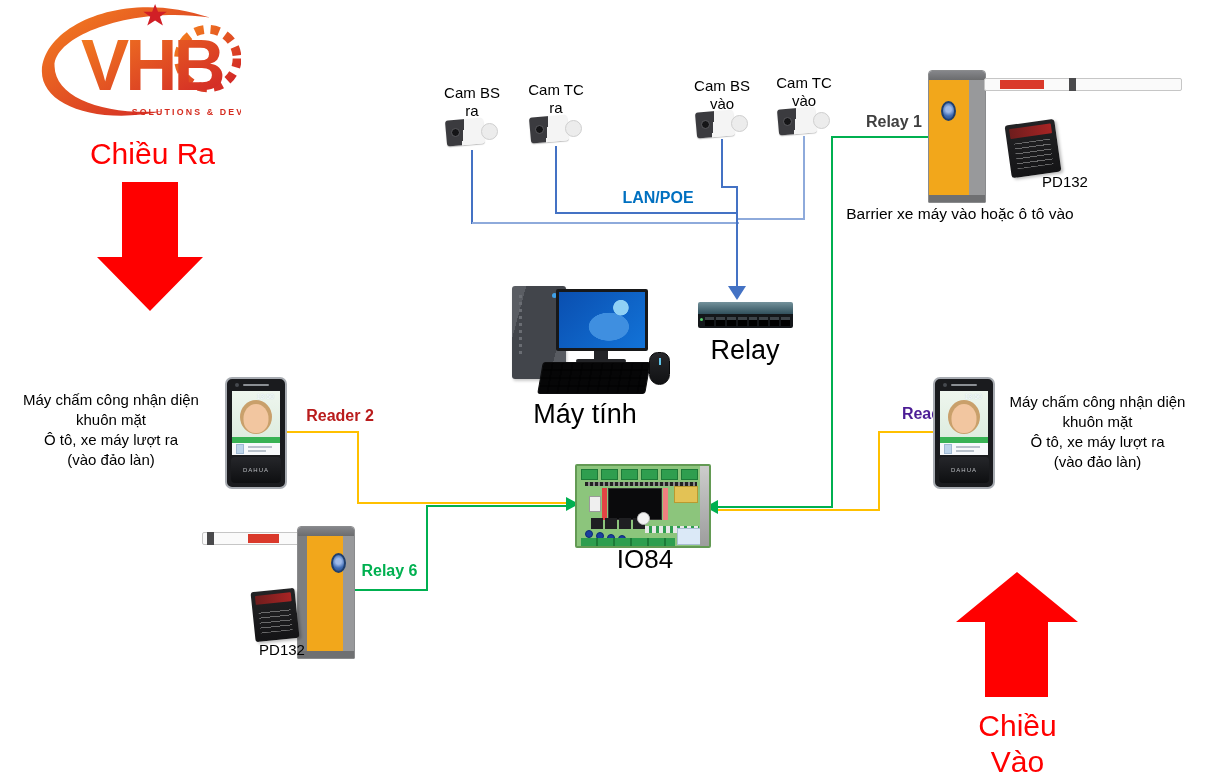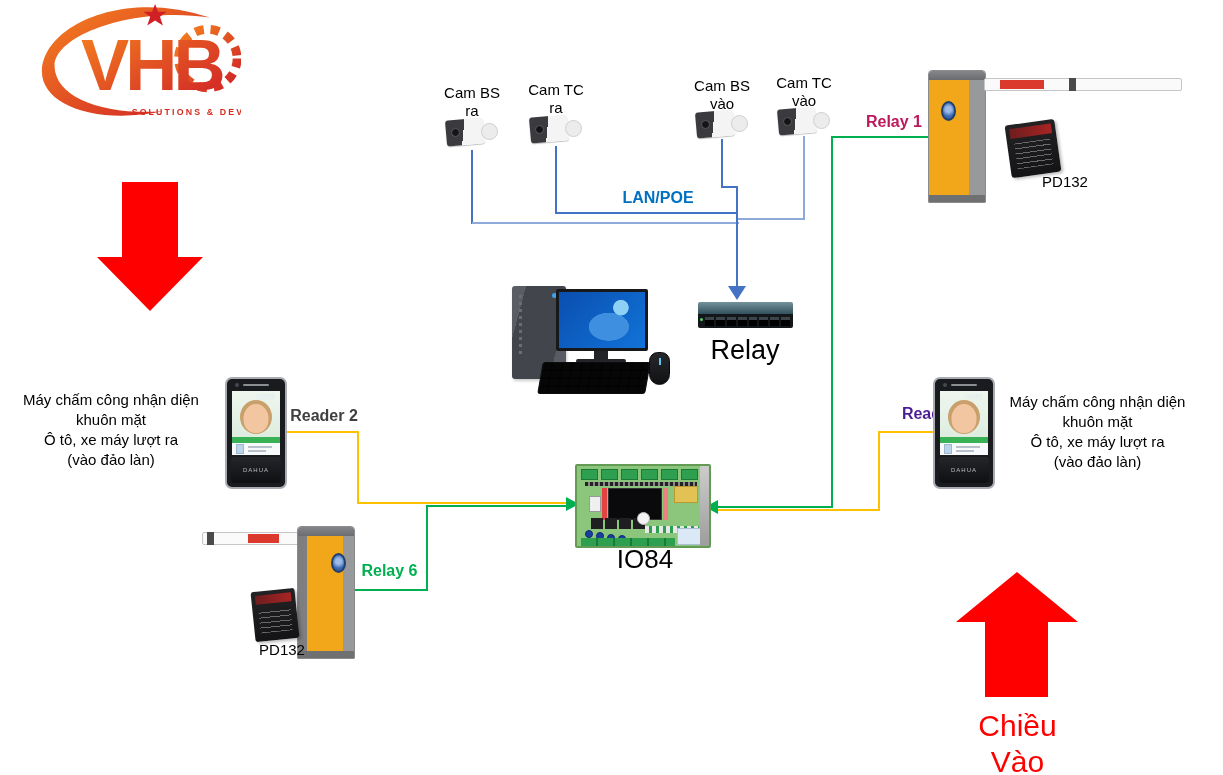--- a/index.html
+++ b/index.html
@@ -110,20 +110,21 @@
           <stop offset="1" stop-color="#cf2027"></stop>
       </linearGradient>
     </defs>
     <path d="M 178 16 C 90 -14, 8 24, 6 70 C 5 106, 62 126, 130 112 C 68 116, 20 98, 19 66 C 18 34, 100 4, 178 16 Z" fill="url(#lg)"></path>
     <circle cx="176" cy="58" r="30" fill="none" stroke="url(#lg)" stroke-width="9" stroke-dasharray="9 7"></circle>
     <text x="46" y="90" font-size="74" font-weight="bold" letter-spacing="-4" fill="url(#lg)">VHB</text>
     <polygon points="122,2 125,10 134,10 127,15 130,24 122,19 114,24 117,15 110,10 119,10" fill="#d11f26"></polygon>
     <text x="98" y="116" font-size="9" font-weight="bold" letter-spacing="2.2" fill="#d52b1e">SOLUTIONS &amp; DEVICE</text>
   </svg>
 
+  <div class="lbl red-lbl" style="left:80px;top:136px;width:145px">Chiều Ra</div>
   <svg class="abs" style="left:90px;top:180px" width="120" height="135" viewBox="0 0 120 135">
     <polygon points="32,2 88,2 88,77 113,77 60,131 7,77 32,77" fill="#FF0000"></polygon>
   </svg>
 
   <svg class="abs" style="left:950px;top:568px" width="135" height="132" viewBox="0 0 135 132">
     <polygon points="67,4 128,54 98,54 98,129 35,129 35,54 6,54" fill="#FF0000"></polygon>
   </svg>
   <div class="lbl red-lbl" style="left:950px;top:708px;width:135px">Chiều Vào</div>
 
   <div class="lbl small-lbl" style="left:432px;top:84px;width:80px">
@@ -169,32 +170,32 @@
   <div class="lnv" style="left:555px;top:146px;height:68px;background:#4472C4"></div>
   <div class="lnh" style="left:556px;top:212px;width:182px;background:#4472C4"></div>
   <div class="lnv" style="left:721px;top:139px;height:49px;background:#4472C4"></div>
   <div class="lnh" style="left:721px;top:186px;width:17px;background:#4472C4"></div>
   <div class="lnv" style="left:803px;top:136px;height:84px;background:#8EAADB"></div>
   <div class="lnh" style="left:737px;top:218px;width:67px;background:#8EAADB"></div>
   <div class="lnv" style="left:736px;top:186px;height:102px;background:#4472C4"></div>
   <div class="tri" style="left:728px;top:286px;border-left:9px solid transparent;border-right:9px solid transparent;border-top:14px solid #4472C4"></div>
   <div class="lbl link-lbl" style="left:608px;top:188px;width:100px;color:#0070C0">LAN/POE</div>
 
-  <div class="lbl link-lbl" style="left:854px;top:112px;width:80px;color:#be185d">Relay 1</div>
+  <div class="lbl link-lbl" style="left:854px;top:112px;width:80px;color:#404040">Relay 1</div>
   <div class="lnh" style="left:831px;top:136px;width:98px;background:#00B050"></div>
   <div class="lnv" style="left:831px;top:136px;height:372px;background:#00B050"></div>
   <div class="lnh" style="left:718px;top:506px;width:115px;background:#00B050"></div>
   <div class="lnh" style="left:718px;top:509px;width:161px;background:#FFC000"></div>
   <div class="tri" style="left:705px;top:500px;border-top:7px solid transparent;border-bottom:7px solid transparent;border-right:13px solid #00B050"></div>
 
   <div class="lbl link-lbl" style="left:898px;top:404px;width:62px;color:#4c1d95">Reader</div>
   <div class="lnh" style="left:879px;top:431px;width:55px;background:#FFC000"></div>
   <div class="lnv" style="left:878px;top:431px;height:80px;background:#FFC000"></div>
 
-  <div class="lbl link-lbl" style="left:288px;top:406px;width:72px;color:#404040">Reader 2</div>
+  <div class="lbl link-lbl" style="left:304px;top:406px;width:72px;color:#b91c1c">Reader 2</div>
   <div class="lnh" style="left:287px;top:431px;width:72px;background:#FFC000"></div>
   <div class="lnv" style="left:357px;top:431px;height:73px;background:#FFC000"></div>
   <div class="lnh" style="left:359px;top:502px;width:212px;background:#FFC000"></div>
 
   <div class="lbl link-lbl" style="left:352px;top:561px;width:75px;color:#00B050">Relay 6</div>
   <div class="lnh" style="left:354px;top:589px;width:73px;background:#00B050"></div>
   <div class="lnv" style="left:426px;top:505px;height:86px;background:#00B050"></div>
   <div class="lnh" style="left:427px;top:505px;width:144px;background:#00B050"></div>
   <div class="tri" style="left:566px;top:497px;border-top:7px solid transparent;border-bottom:7px solid transparent;border-left:13px solid #00B050"></div>
 
@@ -206,27 +207,29 @@
   </div>
   <div class="boom" style="left:984px;top:78px;width:198px">
     <div class="boom-stripe" style="left:15px;width:44px"></div>
     <div class="boom-cap" style="left:84px"></div>
   </div>
   <div class="pd132" style="left:1008px;top:122px;width:50px;height:53px;transform:rotate(-8deg)">
     <div class="pd-strip"></div>
       <div class="pd-lines"></div>
   </div>
   <div class="lbl small-lbl" style="left:1020px;top:173px;width:90px">PD132</div>
+  <div class="lbl" style="left:840px;top:205px;width:240px;font-size:15.5px">Barrier xe máy vào hoặc ô tô vào</div>
 
   <div class="tower"></div>
   <div class="monitor"></div>
   <div class="mon-stand"></div>
   <div class="mon-base"></div>
   <div class="keyboard"></div>
   <div class="mouse"></div>
+  <div class="lbl big-lbl" style="left:525px;top:398px;width:120px">Máy tính</div>
 
   <div class="switch-top"></div>
   <div class="switch-front">
     <div class="port"></div>
     <div class="port"></div>
     <div class="port"></div>
     <div class="port"></div>
     <div class="port"></div>
     <div class="port"></div>
     <div class="port"></div>

